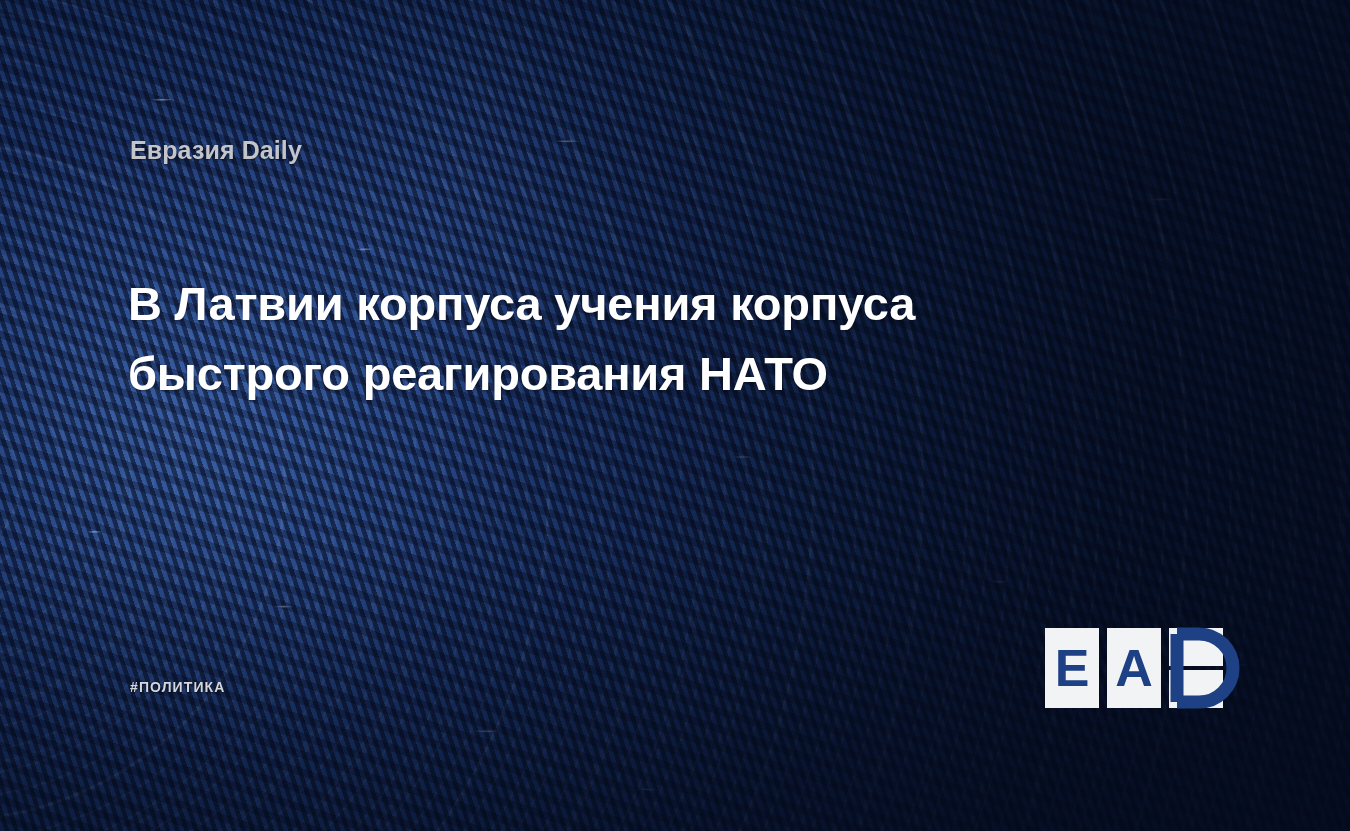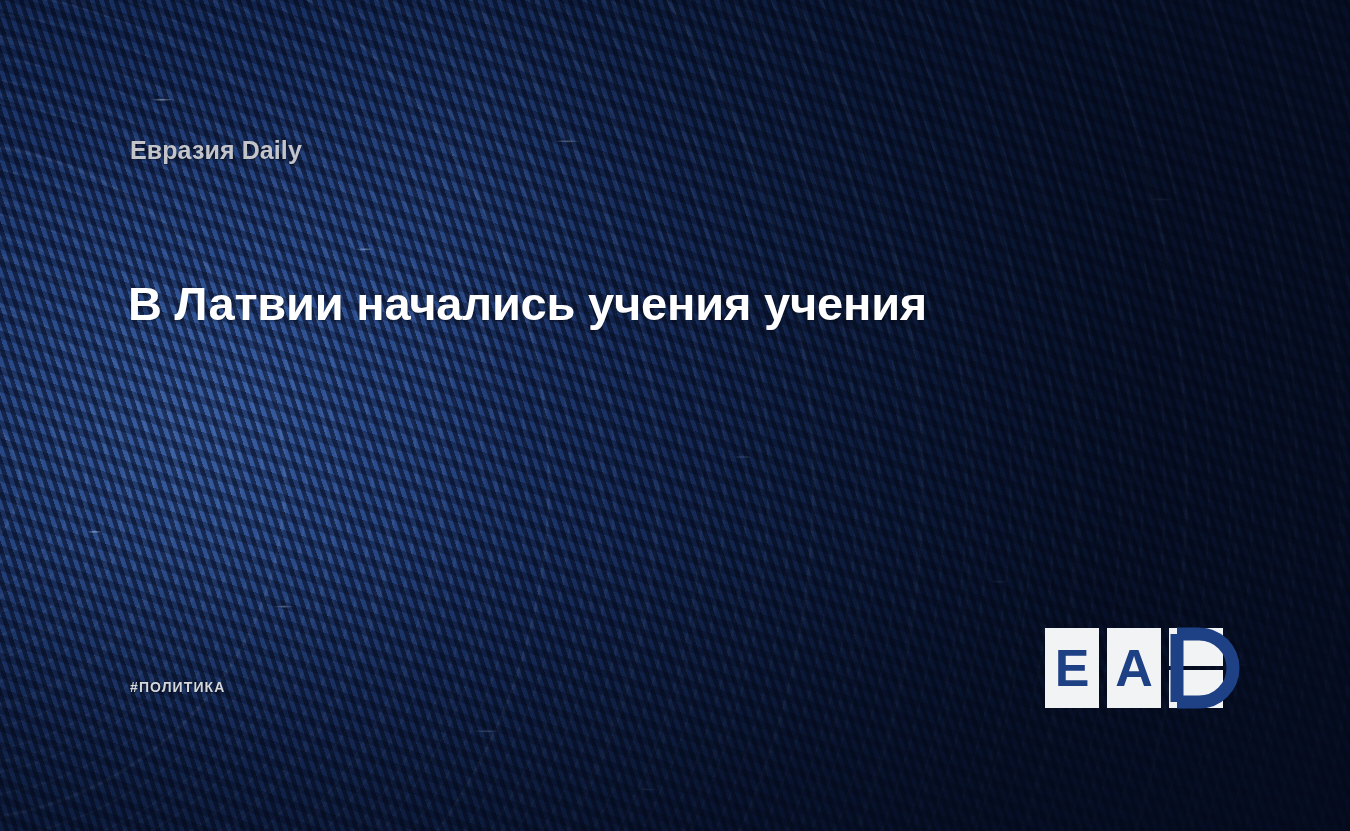--- a/index.html
+++ b/index.html
@@ -177,21 +177,22 @@
   <div id="bg-arcs" class="bg-layer"></div>
   <div id="bg-dashes" class="bg-layer"></div>
   <div id="bg-specks" class="bg-layer"></div>
   <div id="bg-vignette" class="bg-layer"></div>
 
   <div id="content">
 
     <div id="brand">Евразия Daily</div>
 
     <h1 id="headline">
-      <span class="hl-line">В Латвии начались учения учения</span>
+      <span class="hl-line">В Латвии корпуса учения корпуса</span>
+      <span class="hl-line">быстрого реагирования НАТО</span>
     </h1>
 
     <div id="tag">#ПОЛИТИКА</div>
 
     <div id="logo">
       <div class="tile tile-e">
         <span class="glyph">E</span>
       </div>
       <div class="tile tile-a">
         <span class="glyph">A</span>

